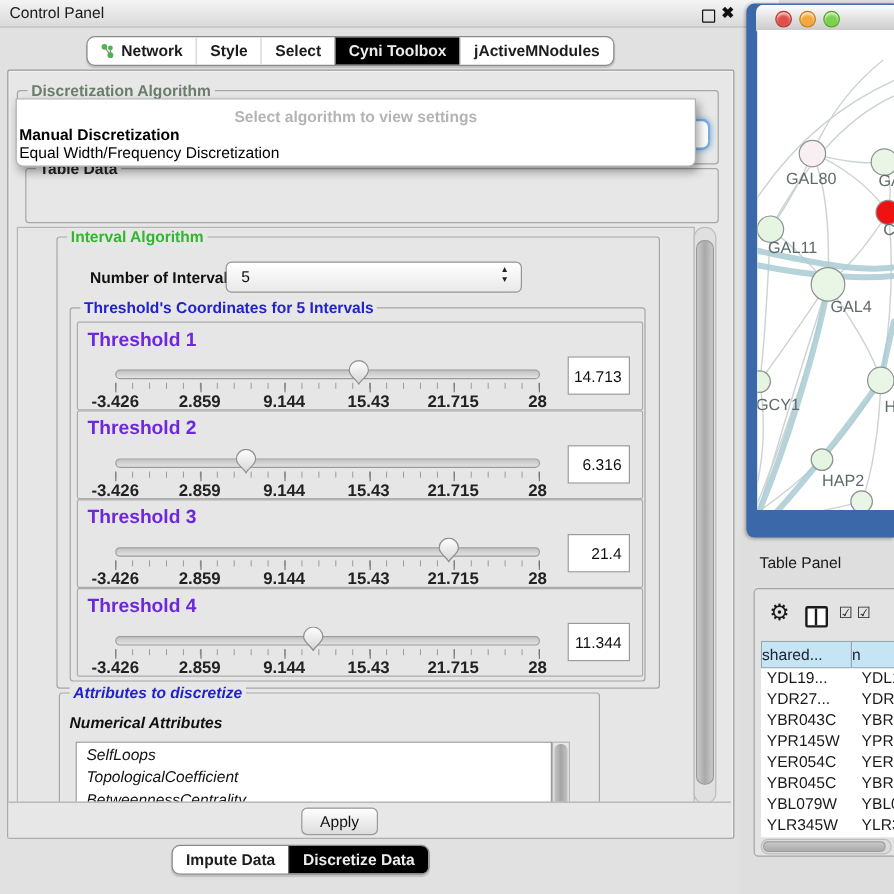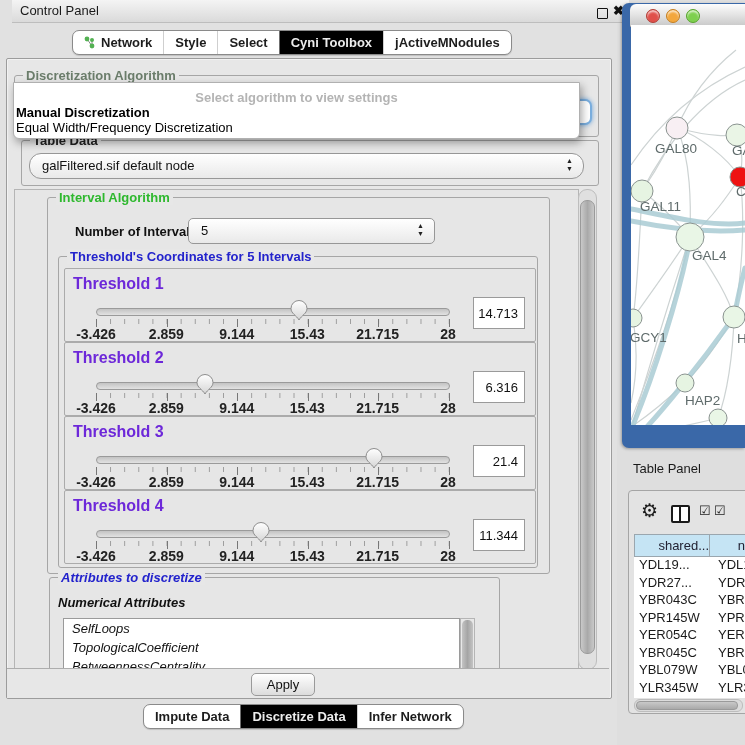--- a/index.html
+++ b/index.html
@@ -2,22 +2,22 @@
 <html><head>
 <meta charset="utf-8">
 <style>
   html,body{margin:0;padding:0;}
   body{width:745px;height:745px;position:relative;overflow:hidden;
        background:#dedede;font-family:"Liberation Sans",sans-serif;
        -webkit-font-smoothing:antialiased;}
 
   
   .control-panel{position:absolute;left:0;top:0;width:617px;height:745px;background:#e1e1e1;}
-  .cp-titlebar{position:absolute;left:12px;top:0;width:617px;height:22px;
-    background:linear-gradient(#f4f4f4,#dadada);border-bottom:1px solid #bdbdbd;}
+  .cp-titlebar{position:absolute;left:0;top:0;width:617px;height:22px;
+    background:linear-gradient(#f4f4f4,#dadada);border-bottom:1px solid #bdbdbd;padding-left:32px;}
   .cp-title{position:absolute;left:8px;top:0;line-height:22px;font-size:13px;color:#1a1a1a;}
   .float-ic{position:absolute;left:585px;top:8px;width:9px;height:9px;border:1.6px solid #111;border-radius:1px;}
   .close-ic{position:absolute;left:601px;top:2px;font-size:13px;font-weight:bold;color:#111;line-height:18px;}
 
   
   .seg{position:absolute;display:flex;background:#fff;border:1px solid #8a8a8a;
        border-radius:7px;overflow:hidden;height:23px;box-shadow:0 1px 1px rgba(0,0,0,.15);}
   .seg .tab{display:flex;align-items:center;gap:5px;padding:0 11px;font-size:13px;font-weight:bold;
        color:#1c1c1c;line-height:23px;border-left:1px solid #cfcfcf;cursor:default;white-space:nowrap;}
   .seg .tab:first-child{border-left:none;}
@@ -99,21 +99,21 @@
   .tp-label{position:absolute;left:633px;top:461px;font-size:13px;color:#1a1a1a;}
   .tp-box{position:absolute;left:628px;top:490px;width:117px;height:222px;background:#e3e3e3;
     border:1px solid #a5a5a5;border-radius:4px 0 0 4px;}
   .gear{position:absolute;left:12px;top:8px;font-size:19px;color:#1a1a1a;}
   .colsplit{position:absolute;left:42px;top:14px;width:15px;height:14px;background:#fff;
     border:2px solid #1a1a1a;border-radius:2px;}
   .colsplit::after{content:"";position:absolute;left:6px;top:0;width:2px;height:14px;background:#1a1a1a;}
   .cbx{position:absolute;top:12px;font-size:13px;color:#222;}
   .tp-table{position:absolute;left:5px;top:43px;width:112px;overflow:hidden;}
   .tp-head{display:flex;height:23px;background:#c5e4f4;border:1px solid #9aa6ae;box-sizing:border-box;}
-  .tp-head .hc{font-size:13px;color:#223;line-height:21px;text-align:right;overflow:hidden;white-space:nowrap;}
+  .tp-head .hc{font-size:13px;color:#223;line-height:21px;text-align:left;overflow:hidden;white-space:nowrap;}
   .tp-head .hc1{width:74px;border-right:1px solid #9aa6ae;}
   .tp-head .hc2{flex:1;}
   .tp-rows{background:#fff;height:141px;overflow:hidden;}
   .trow{display:flex;height:17.5px;font-size:13px;color:#1a1a1a;white-space:nowrap;}
   .trow .c1{width:74px;padding-left:5px;box-sizing:border-box;overflow:hidden;}
   .trow .c2{flex:1;padding-left:10px;overflow:hidden;}
   .hscroll{position:absolute;left:5px;top:208px;width:107px;height:11px;background:#dcdcdc;
     border:1px solid #bdbdbd;border-radius:6px;}
   .hscroll .thumb{position:absolute;left:1px;top:1px;width:100px;height:7px;border-radius:4px;
     background:linear-gradient(#c9c9c9,#a9a9a9);border:1px solid #9a9a9a;}
@@ -154,24 +154,20 @@
     </div>
 
   <div class="outer-panel">
 
     <div class="group" style="left:7px;top:16px;width:583px;height:60px;">
       <span class="gtitle olive">Discretization Algorithm</span>
     </div>
 
     <div class="group" style="left:14px;top:81px;width:576px;height:44px;">
       <span class="gtitle plain">Table Data</span>
-      <div class="combo" style="left:7px;top:12px;width:553px;height:24px;border-radius:12px;">
-        <span class="ctext">galFiltered.sif default node</span>
-        <span class="arrows">▲<br>▼</span>
-      </div>
     </div>
 
     <div class="viewport">
 
       <div class="group" style="left:32px;top:7px;width:501px;height:375px;">
         <span class="gtitle green">Interval Algorithm</span>
         <span class="nint-label" style="left:27px;top:26px;">Number of Intervals</span>
         <div class="combo" style="left:140px;top:20px;width:245px;height:24px;border-radius:5px;">
           <span class="ctext">5</span>
           <span class="arrows">▲<br>▼</span>
@@ -328,23 +324,20 @@
   </div>
   <div class="combo-stub"></div>
 
   <div class="seg" style="left:143px;top:704px;" id="bottom-tabs">
       <div class="tab">
         <span>Impute Data</span>
       </div>
       <div class="tab sel">
         <span>Discretize Data</span>
       </div>
-      <div class="tab">
-        <span>Infer Network</span>
-      </div>
     </div>
 </div>
 
 <div class="net-window">
   <div class="net-titlebar">
     <span class="light red"></span>
     <span class="light yellow"></span>
     <span class="light green"></span>
   </div>
   <div class="net-canvas">

